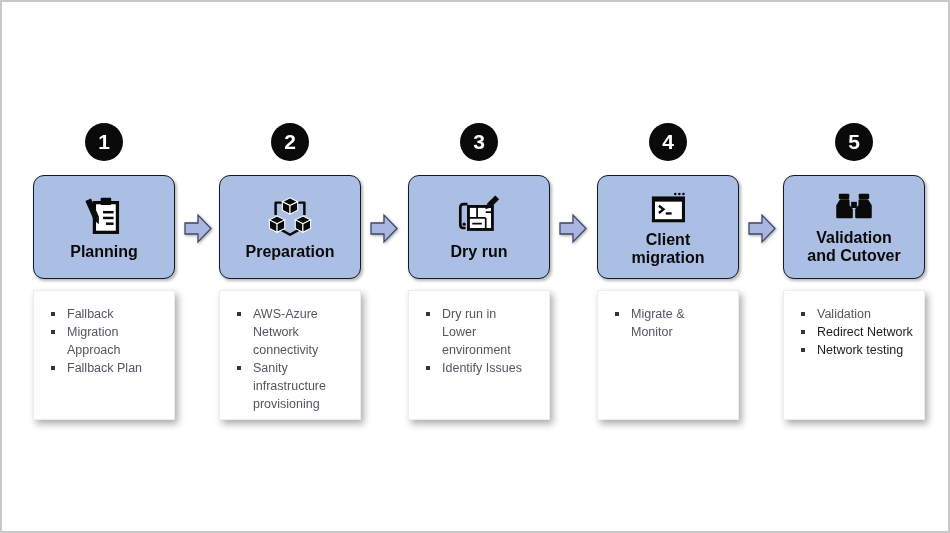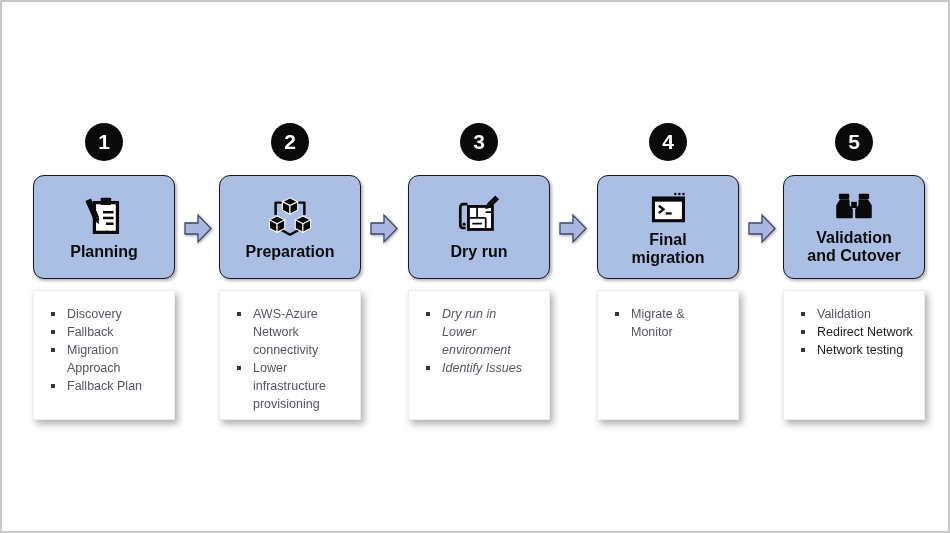--- a/index.html
+++ b/index.html
@@ -38,21 +38,21 @@
   .card li{
     position:relative;padding-left:18px;
     font-size:12.5px;line-height:18px;color:var(--bullet_text,#55565f);
   }
   .card li::before{
     content:"";position:absolute;left:2px;top:7px;width:4px;height:4px;
     background:#35363c;
   }
   .card li.em{color:var(--bullet_text_dark,#1d1d1d);}
   .s2 .card li{max-width:92px;}
-  .s3 .card li{max-width:82px;font-style:italic;}
+  .s3 .card li{max-width:82px;}
   .s4 .card li{max-width:72px;}
 
   .arrow{position:absolute;top:210px;width:30px;height:33px;
     filter:drop-shadow(1.5px 1.5px 1.5px rgba(0,0,0,0.35));}
   .arrow polygon{fill:var(--arrow_fill,#aab6e0);stroke:var(--arrow_border,#3d4a6b);stroke-width:1.3;}
   .arrow.a1{left:181px}.arrow.a2{left:367px}.arrow.a3{left:556px}.arrow.a4{left:745px}
 
   .glyph-stroke{stroke:#0a0a0a;fill:none;}
   .glyph-fill{fill:#0a0a0a;}
   .glyph-paper{fill:#ffffff;stroke:#0a0a0a;}
@@ -79,21 +79,20 @@
           <polygon class="glyph-fill" points="18.8,24 13,26.6 18.5,31.5"></polygon>
         </svg>
       </span>
       <div class="title">
         <span class="title-line">Planning</span>
         <span class="title-line"></span>
       </div>
     </div>
     <div class="card">
       <ul>
-        <li>Discovery</li>
         <li>Fallback</li>
         <li>Migration Approach</li>
         <li>Fallback Plan</li>
       </ul>
     </div>
   </div>
 
   <div class="step s2">
     <div class="badge">
       <span>2</span>
@@ -122,21 +121,21 @@
         </svg>
       </span>
       <div class="title">
         <span class="title-line">Preparation</span>
         <span class="title-line"></span>
       </div>
     </div>
     <div class="card">
       <ul>
         <li>AWS-Azure Network connectivity</li>
-        <li>Lower infrastructure provisioning</li>
+        <li>Sanity infrastructure provisioning</li>
       </ul>
     </div>
   </div>
 
   <div class="step s3">
     <div class="badge">
       <span>3</span>
     </div>
     <div class="box">
       <span class="icon">
@@ -172,21 +171,21 @@
           <circle class="glyph-fill" cx="32" cy="6.5" r="1.4"></circle>
           <circle class="glyph-fill" cx="36.5" cy="6.5" r="1.4"></circle>
           <circle class="glyph-fill" cx="41" cy="6.5" r="1.4"></circle>
           <rect class="glyph-paper" x="8" y="11" width="33" height="25" stroke-width="3.4"></rect>
           <rect class="glyph-fill" x="7" y="10" width="35" height="5"></rect>
           <polyline class="glyph-stroke" points="14,19.5 19,23.5 14,27.5" stroke-width="2.6"></polyline>
           <line class="glyph-stroke" x1="21.5" y1="28" x2="28" y2="28" stroke-width="2.6"></line>
         </svg>
       </span>
       <div class="title">
-        <span class="title-line">Final</span>
+        <span class="title-line">Client</span>
         <span class="title-line">migration</span>
       </div>
     </div>
     <div class="card">
       <ul>
         <li>Migrate &amp; Monitor</li>
       </ul>
     </div>
   </div>
 

